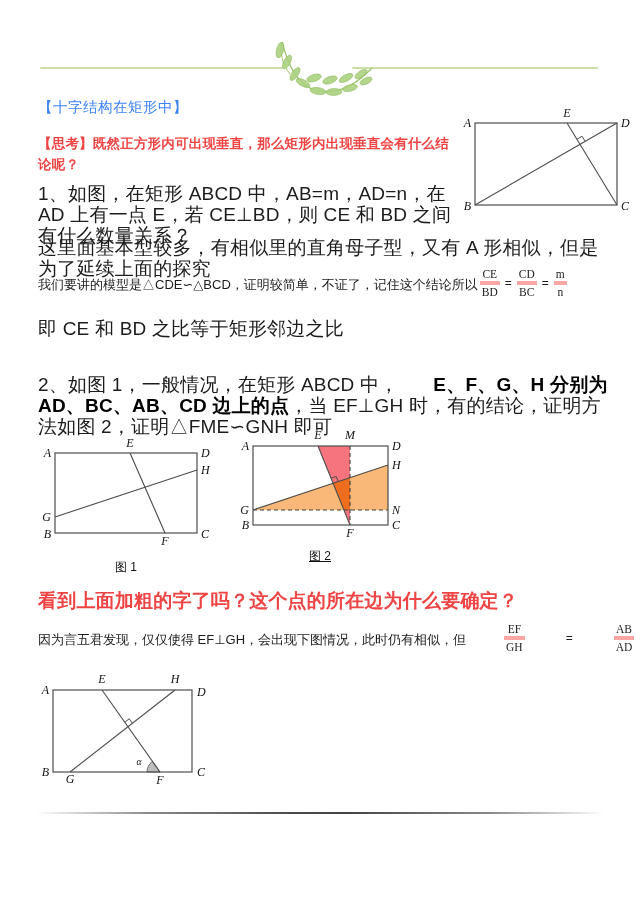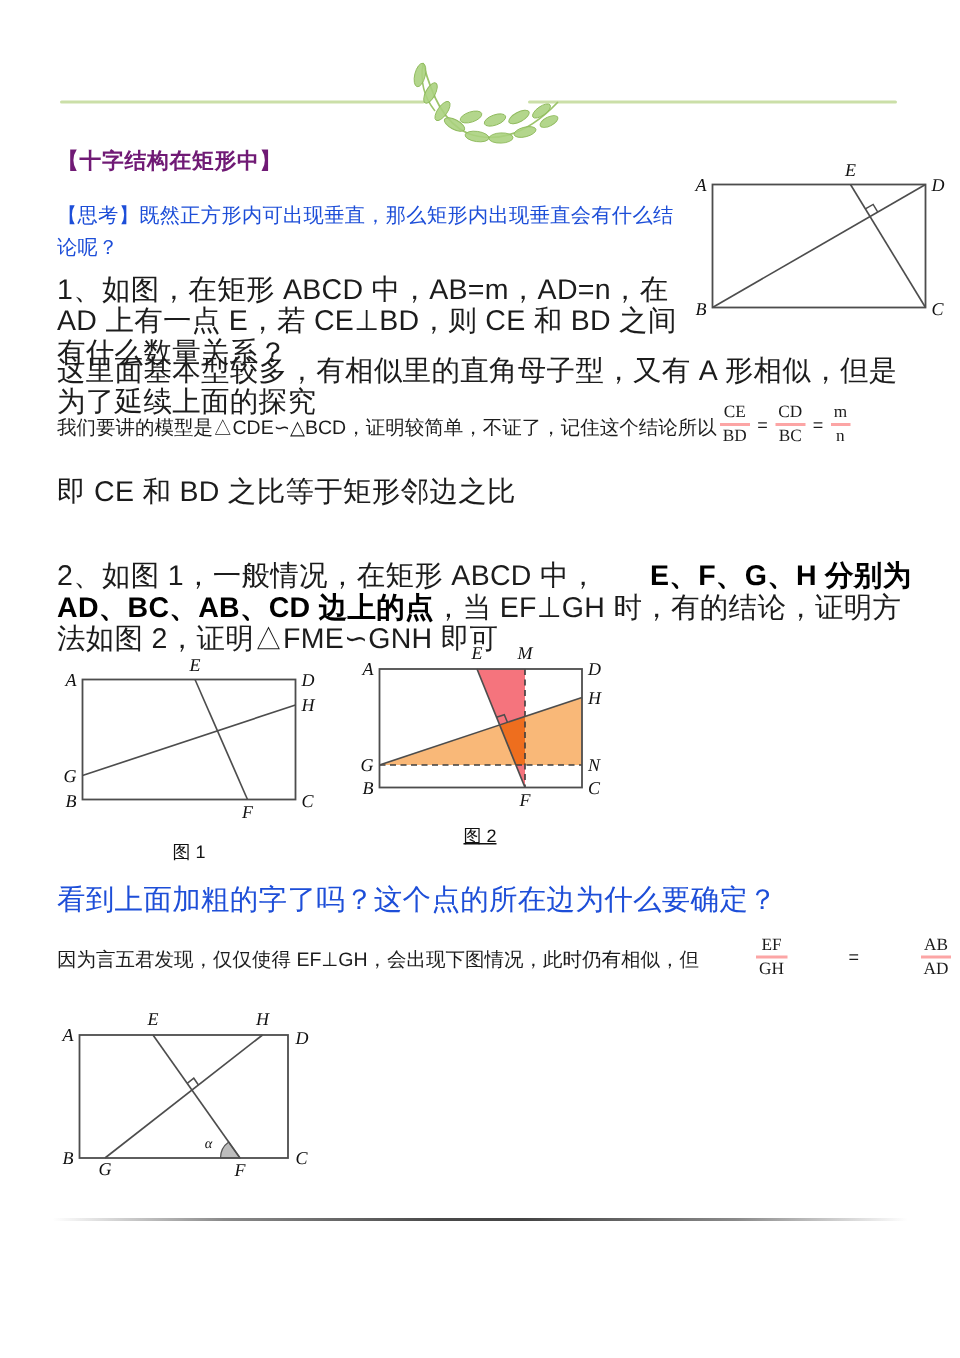--- a/index.html
+++ b/index.html
@@ -5,26 +5,26 @@
   html,body{margin:0;padding:0;}
   body{
     width:640px;height:905px;background:#ffffff;position:relative;overflow:hidden;
     font-family:"Liberation Sans",sans-serif;color:#1c1c1c;
   }
   .abs{position:absolute;}
   
   .green-line{position:absolute;top:67px;height:2px;background:#cbdfa8;border-radius:1px;}
   
   .para{font-size:19px;line-height:21px;letter-spacing:0.2px;}
-  .para.bold{font-weight:400;color:#1d4ed8;}
-  .title{font-size:14.5px;font-weight:700;color:#701a75;letter-spacing:0.5px;}
+  .para.bold{font-weight:700;color:#ef4444;}
+  .title{font-size:14.5px;font-weight:400;color:#3b82f6;letter-spacing:0.5px;}
   .flexline{display:flex;align-items:center;white-space:nowrap;font-size:13px;}
   .frac{display:inline-block;text-align:center;line-height:1.05;font-size:11.5px;
         font-family:"Liberation Serif",serif;margin:0 2px;position:relative;top:-2px;}
-  .frac .num{display:block;border-bottom:2px solid #fca5a5;padding:0 2px 1px 2px;}
+  .frac .num{display:block;border-bottom:4px solid #fca5a5;padding:0 2px 1px 2px;}
   .frac .den{display:block;padding:1px 2px 0 2px;}
   .eqsign{margin:0 3px;font-size:12px;position:relative;top:-2px;}
   
   .fig{position:absolute;}
   .figcap{font-size:12px;color:#111;text-align:center;margin-top:3px;}
   .lbl{font-family:"Liberation Serif",serif;font-style:italic;font-size:12px;fill:#111;}
   .alpha-lbl{font-family:"Liberation Serif",serif;font-style:italic;font-size:9.5px;fill:#111;}
   .geoline{stroke:#4d4d4d;stroke-width:1.1;fill:none;}
   .georect{stroke:#4d4d4d;stroke-width:1.2;fill:none;}
   .dash{stroke:#3f3f3f;stroke-width:1.1;fill:none;stroke-dasharray:4,3;}

